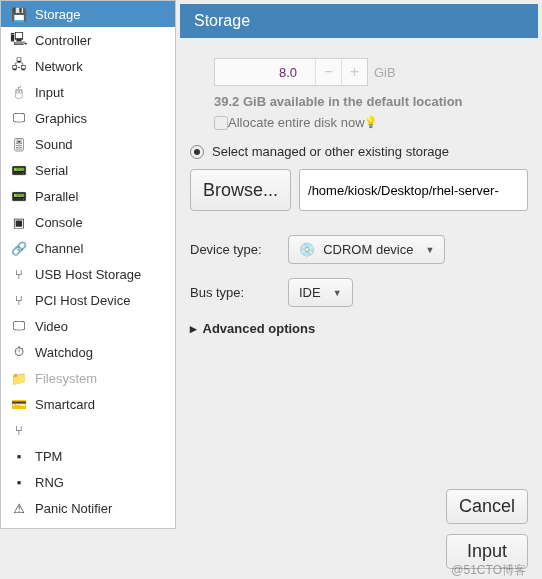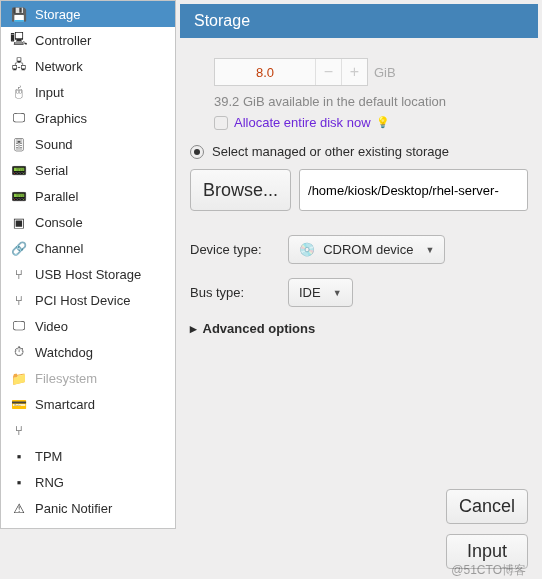--- a/index.html
+++ b/index.html
@@ -12,24 +12,24 @@
     .sb-icon { width: 16px; height: 16px; display: flex; align-items: center; justify-content: center; font-size: 13px; }
     .main { flex: 1; background: #efeeee; }
     .header { background: #4484b8; color: #fff; font-size: 16px; padding: 8px 14px; margin: 4px 4px 0 4px; }
     .content { padding: 12px 14px; font-size: 13px; color: #2c2c2c; }
     .radio-row { display: flex; align-items: center; gap: 8px; margin: 6px 0; color: #888; }
     .radio-row.active { color: #2c2c2c; }
     .radio { width: 14px; height: 14px; border: 1px solid #888; border-radius: 50%; display: inline-flex; align-items: center; justify-content: center; }
     .radio.checked::after { content: ''; width: 6px; height: 6px; background: #333; border-radius: 50%; }
     .size-row { display: flex; align-items: center; gap: 6px; margin: 8px 0 8px 24px; color: #aaa; }
     .size-box { border: 1px solid #d0d0d0; background: #fafafa; display: flex; align-items: center; height: 28px; }
-    .size-val { width: 100px; text-align: center; padding: 0 18px; color: #c2410c; }
+    .size-val { width: 100px; text-align: right; padding: 0 18px; color: #701a75; }
     .step { width: 26px; text-align: center; color: #ccc; border-left: 1px solid #e0e0e0; line-height: 26px; font-size: 16px; }
-    .avail { margin-left: 24px; color: #888; font-size: 13px; margin-bottom: 6px; }
-    .check-row { display: flex; align-items: center; gap: 6px; margin-left: 24px; color: #6d28d9; margin-bottom: 14px; }
+    .avail { margin-left: 24px; color: #888; font-size: 13px; margin-bottom: 6px; font-weight: bold; }
+    .check-row { display: flex; align-items: center; margin-left: 24px; color: #737373; margin-bottom: 14px; }
     .checkbox { width: 14px; height: 14px; border: 1px solid #c0c0c0; border-radius: 3px; }
     .browse-row { display: flex; gap: 8px; margin: 10px 0 24px 0; }
     .btn { background: linear-gradient(#f9f9f9,#ececec); border: 1px solid #b8b8b8; border-radius: 4px; padding: 6px 12px; font-size: 18px; color: #2c2c2c; cursor: pointer; }
     .path-input { flex: 1; border: 1px solid #b8b8b8; border-radius: 3px; background: #fff; padding: 6px 8px; font-size: 13px; height: 42px; }
     .field-row { display: flex; align-items: center; gap: 10px; margin-bottom: 14px; }
     .label { width: 88px; }
     .dropdown { background: linear-gradient(#f9f9f9,#ececec); border: 1px solid #b8b8b8; border-radius: 4px; padding: 6px 10px; font-size: 13px; display: flex; align-items: center; gap: 8px; cursor: pointer; }
     .dd-arrow { font-size: 9px; color: #555; margin-left: 4px; }
     .adv { display: flex; align-items: center; gap: 6px; font-weight: bold; font-size: 13px; cursor: pointer; margin-top: 8px; }
     .footer { position: absolute; bottom: 10px; right: 14px; display: flex; gap: 10px; flex-direction: column; }

